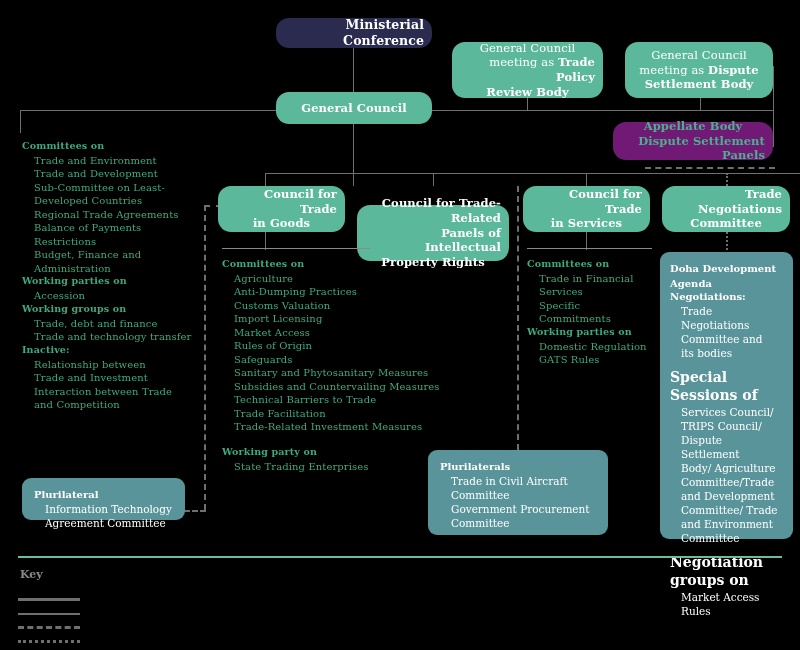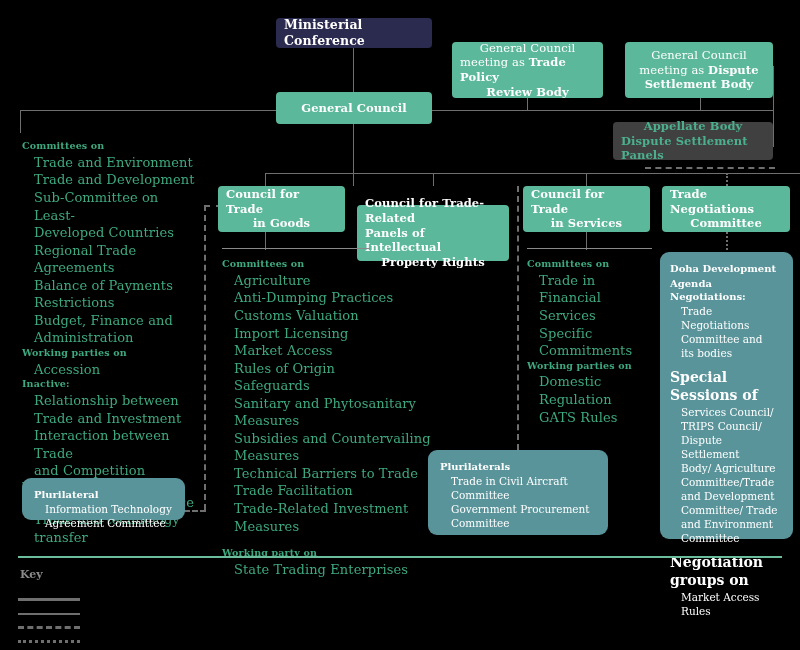--- a/index.html
+++ b/index.html
@@ -7,36 +7,36 @@
   body{
     font-family:"DejaVu Serif","Liberation Serif",serif;
     width:800px;height:650px;position:relative;overflow:hidden;
     color:#4caf8e;
   }
   #chart{position:absolute;left:0;top:0;width:800px;height:650px;}
 
   
   .node{
     position:absolute;
-    border-radius:4px;
+    border-radius:13px;
     box-sizing:border-box;
     display:flex;align-items:center;justify-content:center;
-    text-align:left;
+    text-align:right;
     color:#ffffff;
     font-weight:bold;
     line-height:1.28;
     letter-spacing:.1px;
     padding:6px 8px;
   }
   .node .ttl{display:block;}
   .node .lt{font-weight:normal;}
 
   .navy{background:#2b2a4f;font-size:12.5px;}
   .green{background:#5cb89a;font-size:11.5px;}
-  .mint{background:#404040;color:#4caf8e;font-size:11.5px;}
+  .mint{background:#701a75;color:#4caf8e;font-size:11.5px;}
 
   
   .ln{position:absolute;background:#6f6f6f;}
   .lnh{height:1px;}
   .lnv{width:1px;}
   .dashv{
     position:absolute;width:0;border-left:2px dashed #6f6f6f;
   }
   .dashh{
     position:absolute;height:0;border-top:2px dashed #6f6f6f;
@@ -47,21 +47,21 @@
 
   
   .col{position:absolute;}
   .rule{height:1px;background:#8a8a8a;margin-bottom:7px;}
   .grp{
     font-size:9.5px;font-weight:bold;color:#3ea97f;
     margin:7px 0 2px 0;line-height:1.25;letter-spacing:.15px;
   }
   .grp:first-of-type{margin-top:0;}
   .itm{
-    font-size:13px;color:#3ea97f;margin-left:12px;line-height:1.35;
+    font-size:10px;color:#3ea97f;margin-left:12px;line-height:1.35;
     letter-spacing:.1px;
   }
 
   
   .panel{
     position:absolute;border-radius:9px;background:#59949a;
     box-sizing:border-box;padding:10px 12px;color:#ffffff;
   }
   .panel .phead{font-size:10px;font-weight:bold;line-height:1.3;margin-bottom:2px;}
   .panel .phead2{font-size:14px;font-weight:bold;line-height:1.3;margin:7px 0 2px 0;}
@@ -174,30 +174,30 @@
       <div class="itm">Balance of Payments</div>
       <div class="itm">Restrictions</div>
       <div class="itm">Budget, Finance and</div>
       <div class="itm">Administration</div>
     </div>
     <div>
       <div class="grp">Working parties on</div>
       <div class="itm">Accession</div>
     </div>
     <div>
+      <div class="grp">Working groups on</div>
+      <div class="itm">Trade, debt and finance</div>
+      <div class="itm">Trade and technology transfer</div>
+    </div>
+    <div>
       <div class="grp">Inactive:</div>
       <div class="itm">Relationship between</div>
       <div class="itm">Trade and Investment</div>
       <div class="itm">Interaction between Trade</div>
       <div class="itm">and Competition</div>
-    </div>
-    <div>
-      <div class="grp">Working groups on</div>
-      <div class="itm">Trade, debt and finance</div>
-      <div class="itm">Trade and technology transfer</div>
     </div>
   </div>
 
   <div class="col" style="left:222px;top:250px;width:250px;">
     <div class="rule" style="width:148px;position:absolute;left:0;top:-2px;"></div>
     <div style="padding-top:8px;">
       <div class="grp">Committees on</div>
       <div class="itm">Agriculture</div>
       <div class="itm">Anti-Dumping Practices</div>
       <div class="itm">Customs Valuation</div>

